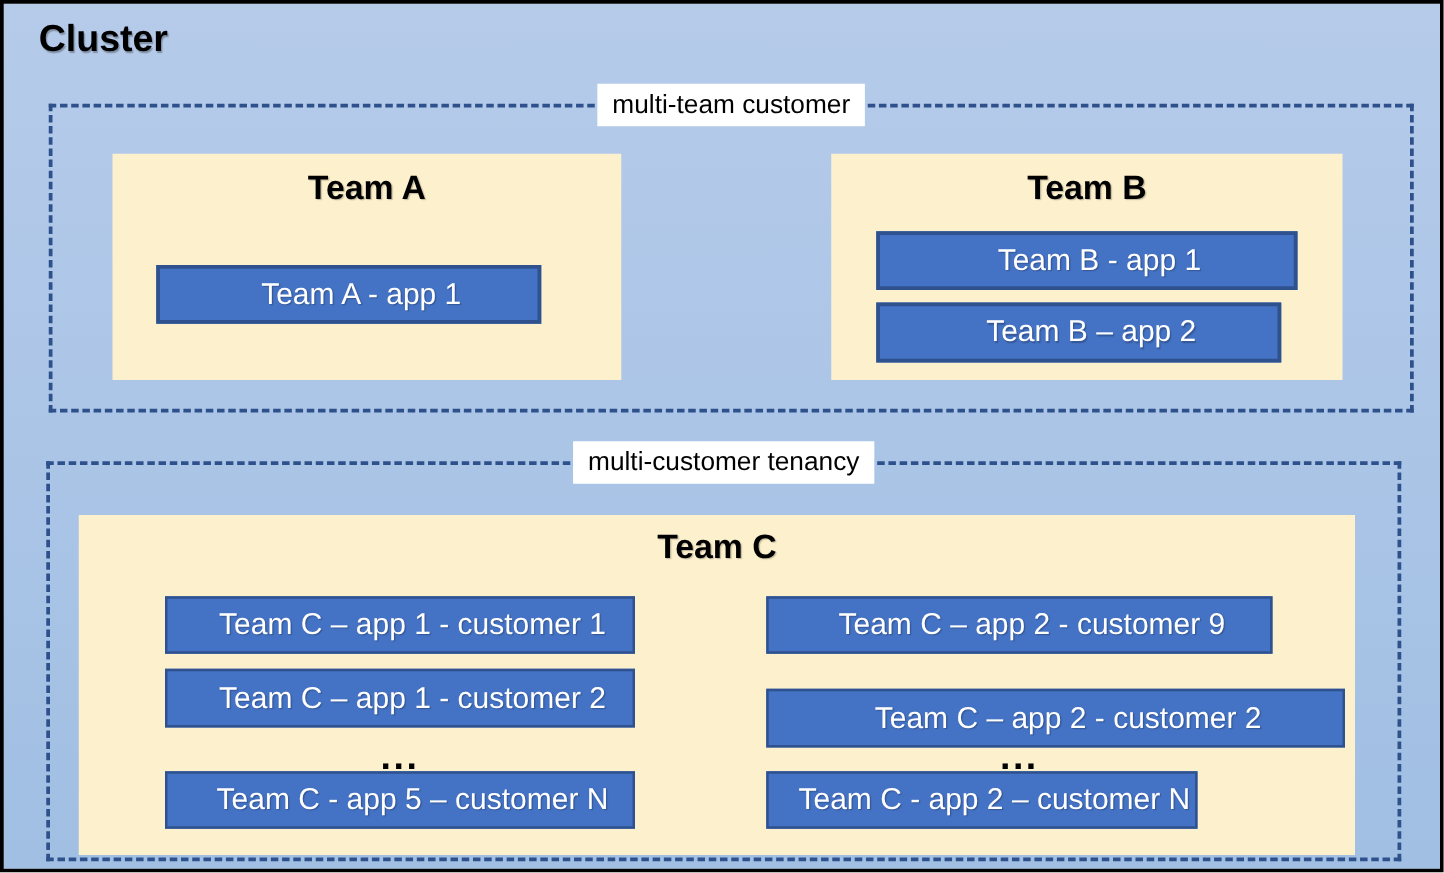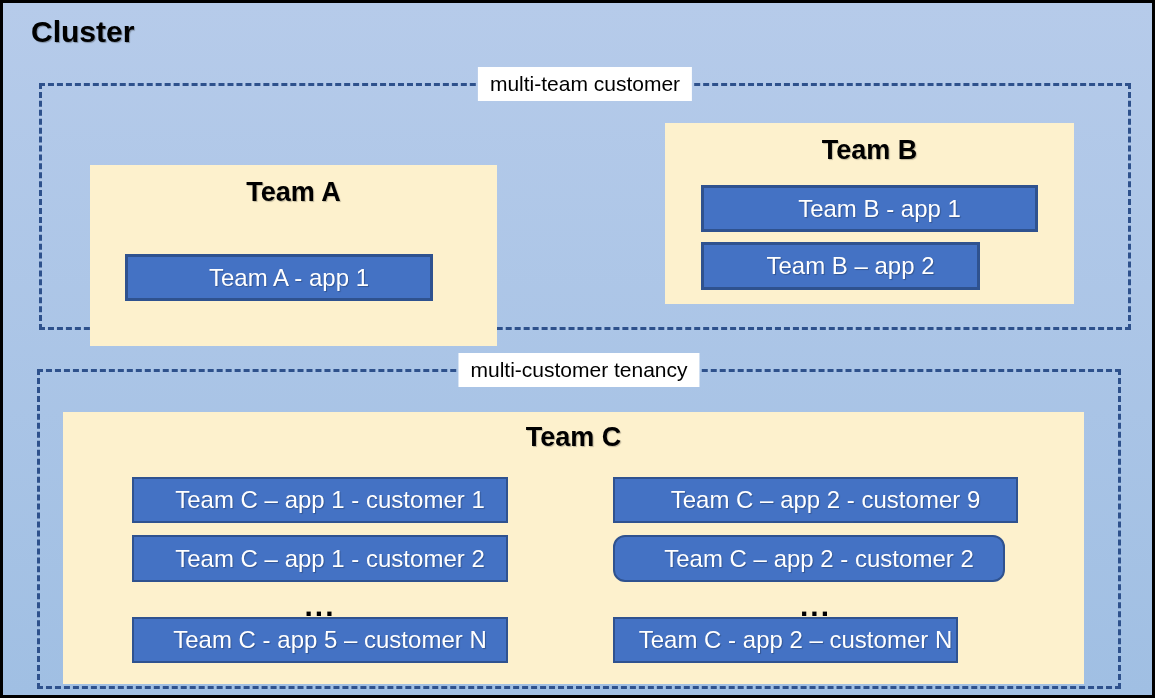--- a/index.html
+++ b/index.html
@@ -54,21 +54,21 @@
     font-size: 21px;
     line-height: 1.0;
     padding: 6px 12px 7px 12px;
     white-space: nowrap;
   }
 
   .team-box {
     position: absolute;
     background: var(--team-fill);
   }
-  .team-a { left: 48px;  top: 37px; width: 407px;  height: 181px; margin-top: 42px; }
+  .team-a { left: 48px;  top: 37px; width: 407px;  height: 181px; }
   .team-b { left: 623px; top: 37px; width: 409px;  height: 181px; }
   .team-c { left: 23px;  top: 40px; width: 1021px; height: 272px; }
 
   .team-title {
     position: absolute;
     left: 0; right: 0;
     text-align: center;
     font-size: 27px;
     font-weight: 700;
     color: var(--title-text);
@@ -87,27 +87,27 @@
     justify-content: center;
     font-size: 24px;
     white-space: nowrap;
     text-shadow: 1px 1px 1px rgba(0,0,0,0.25);
     padding-left: 20px;
   }
   .app-box.thin { border-width: 2px; }
 
   .team-a-app1 { left: 35px; top: 89px;  width: 308px; height: 47px; }
   .team-b-app1 { left: 36px; top: 62px;  width: 337px; height: 47px; }
-  .team-b-app2 { left: 36px; top: 119px; width: 279px; height: 48px; }
+  .team-b-app2 { left: 36px; top: 119px; width: 324px; height: 48px; }
 
   .c1-r1 { left: 69px;  top: 65px;  width: 376px; height: 46px; }
   .c1-r2 { left: 69px;  top: 123px; width: 376px; height: 47px; }
   .c1-rn { left: 69px;  top: 205px; width: 376px; height: 46px; }
   .c2-r1 { left: 550px; top: 65px;  width: 405px; height: 46px; }
-  .c2-r2 { left: 550px; top: 123px; width: 392px; height: 47px; border-radius: 12px; }
+  .c2-r2 { left: 550px; top: 139px; width: 463px; height: 47px; }
   .c2-rn { left: 550px; top: 205px; width: 345px; height: 46px; }
 
   .ellipsis {
     position: absolute;
     height: 34px;
     display: flex;
     align-items: flex-end;
     justify-content: center;
     font-size: 30px;
     font-weight: 700;

